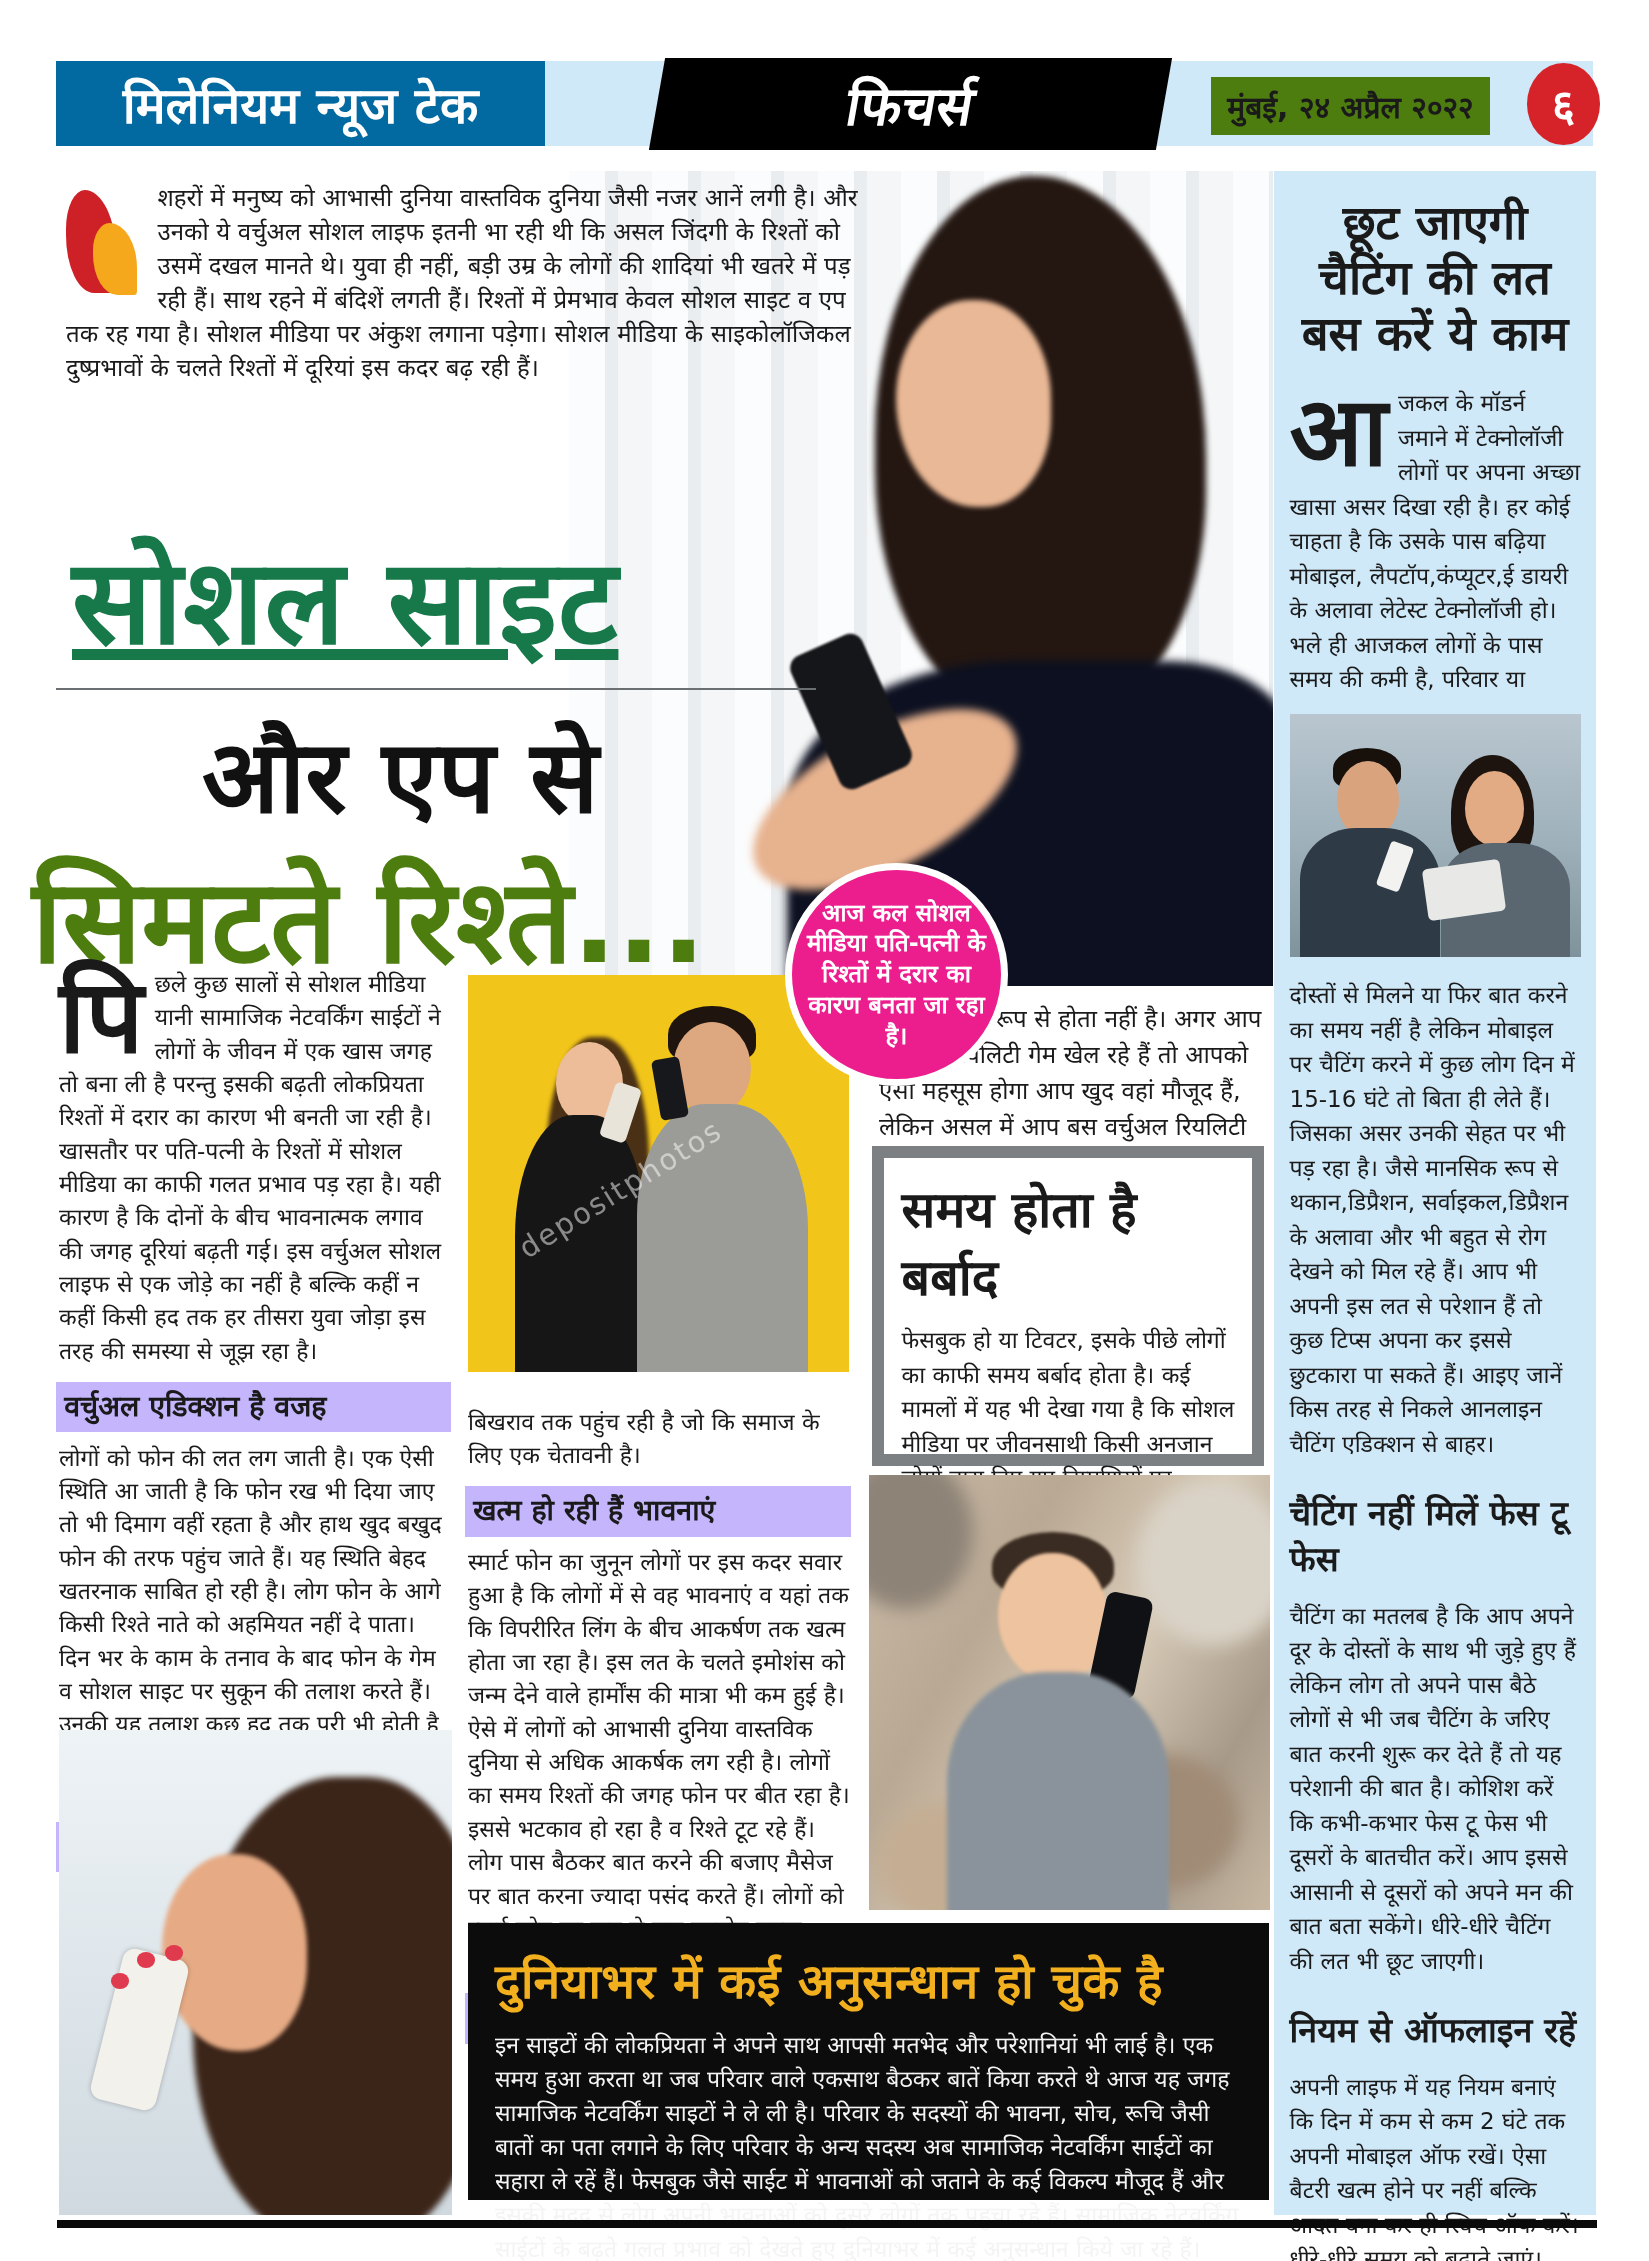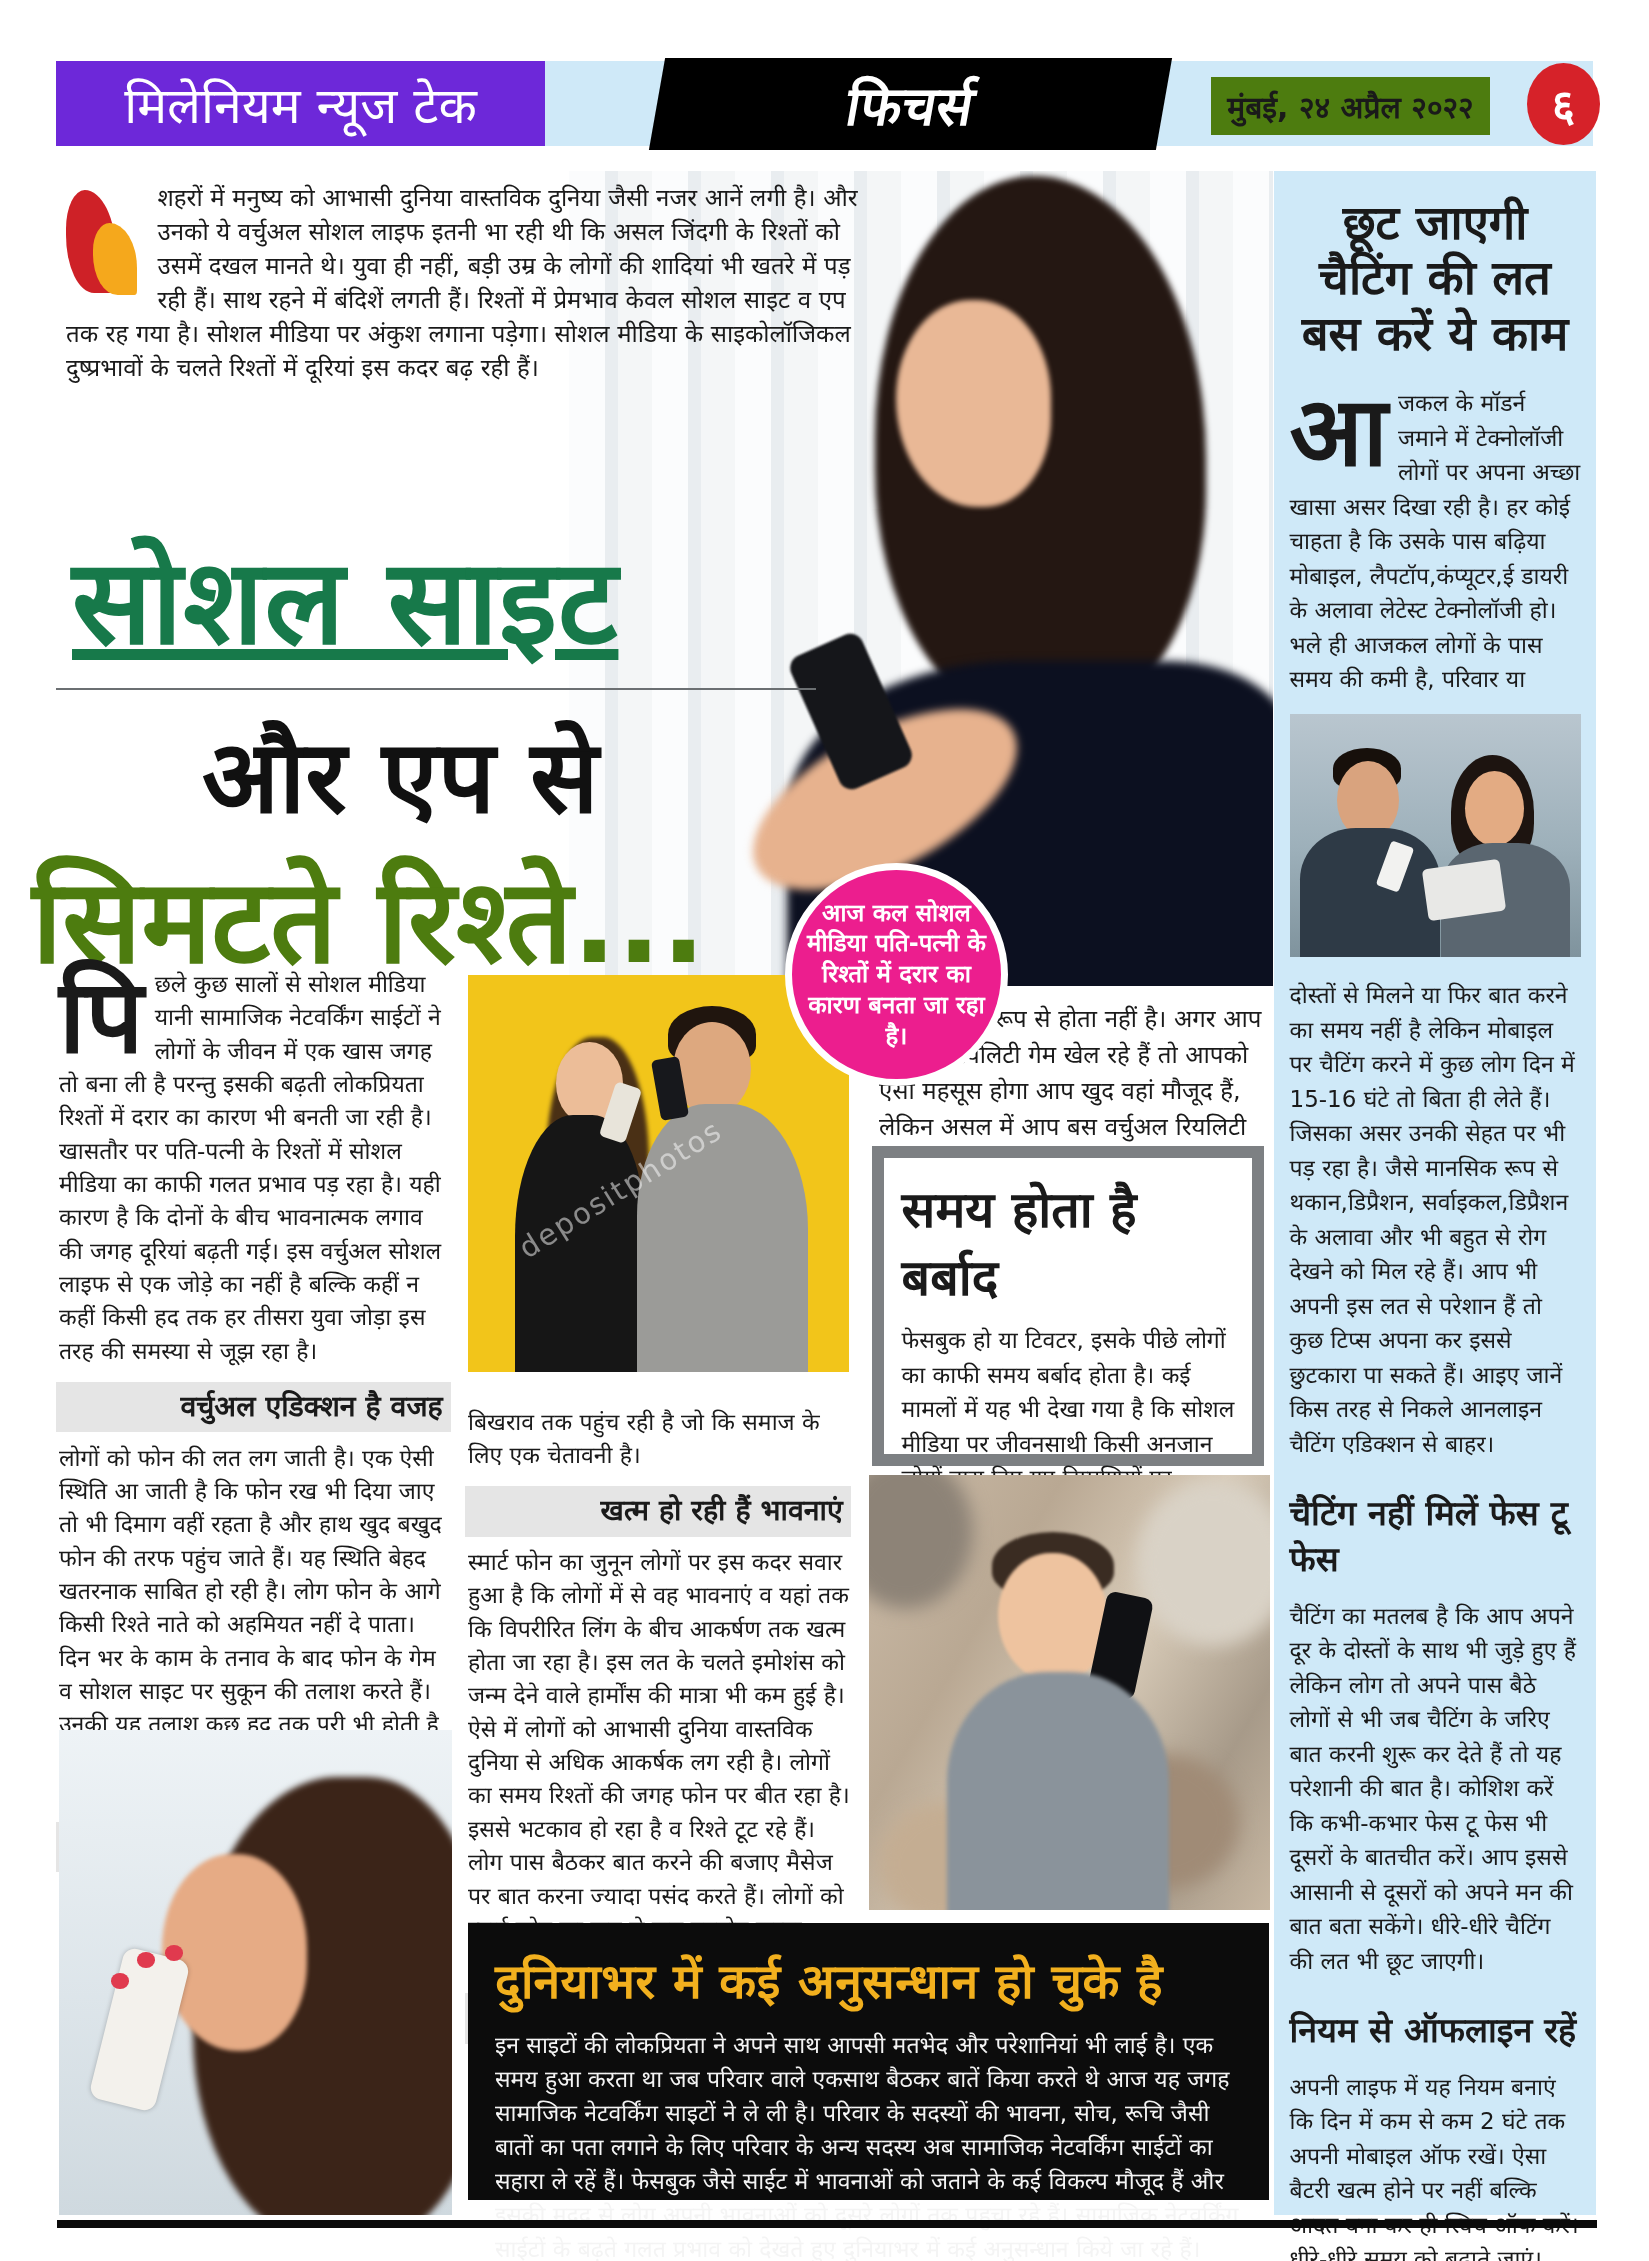--- a/index.html
+++ b/index.html
@@ -1,22 +1,22 @@
 <!DOCTYPE html>
 <html lang="hi" style="font-size:8.3px"><head>
 <meta charset="utf-8">
 <style>
   html,body{margin:0;padding:0;}
   body{width:1650px;height:2261px;position:relative;background:#ffffff;
        font-family:"DejaVu Sans",sans-serif;color:#1a1a1a;overflow:hidden;}
   .abs{position:absolute;}
   
   .header-band{left:56px;top:61px;width:1537px;height:85px;background:#cfe9f8;}
-  .masthead{left:56px;top:61px;width:489px;height:85px;background:#6d28d9;color:#fff;
-            font-weight:normal;font-size:50px;display:flex;align-items:center;justify-content:center;}
+  .masthead{left:56px;top:61px;width:489px;height:85px;background:#0369a1;color:#fff;
+            font-weight:bold;font-size:50px;display:flex;align-items:center;justify-content:center;}
   .section-flag{left:657px;top:58px;width:507px;height:92px;background:#000;color:#fff;
             transform:skewX(-10deg);display:flex;align-items:center;justify-content:center;
             font-weight:bold;font-size:54px;}
   .date-box{left:1211px;top:77px;width:279px;height:58px;background:#4d7c0f;display:flex;
             align-items:center;justify-content:center;font-weight:bold;font-size:30px;}
   .page-circle{left:1527px;top:63px;width:73px;height:82px;background:#d62229;border-radius:50%;
             color:#fff;font-weight:bold;font-size:44px;display:flex;align-items:center;justify-content:center;}
   
   .main-photo{left:569px;top:171px;width:704px;height:815px;overflow:hidden;
       background:repeating-linear-gradient(90deg,#fbfcfd 0 36px,#e9edf0 36px 49px,#f4f6f7 49px 83px);}
@@ -45,22 +45,22 @@
   
   .pink-circle{left:785px;top:863px;width:223px;height:223px;border-radius:50%;background:#ec1e8e;
       border:7.2px solid #fff;color:#fff;display:flex;align-items:center;justify-content:center;
       text-align:center;font-weight:bold;font-size:24px;line-height:1.28;padding:10.3px;box-sizing:border-box;z-index:6;}
   
   .body-text{font-size:23px;line-height:1.45;}
   .col-left{left:59px;top:968px;width:392px;}
   .col-mid{left:468px;top:1406px;width:383px;}
   .col-right-text{left:879px;top:1001px;width:384px;font-size:24px;line-height:1.5;}
   .dropcap{float:left;font-weight:bold;font-size:102px;line-height:.82;margin:7.2px 11.4px 0 0;}
-  .subhead-bar{background:#e5e5e5;font-weight:bold;font-size:28.5px;padding:4.1px 8.3px 5.2px;
-      margin:13.5px 0 9.3px -3.1px;white-space:nowrap;text-align:right;}
+  .subhead-bar{background:#c4b5fd;font-weight:bold;font-size:28.5px;padding:4.1px 8.3px 5.2px;
+      margin:13.5px 0 9.3px -3.1px;white-space:nowrap;}
   
   .yellow-photo{left:468px;top:975px;width:381px;height:397px;background:#f2c51a;overflow:hidden;}
   .yp-w-hair{position:absolute;left:78px;top:62px;width:103px;height:279px;background:#4a3015;
       border-radius:45%;filter:blur(2.1px);}
   .yp-w-head{position:absolute;left:88px;top:67px;width:67px;height:83px;background:#ecbd98;
       border-radius:50%;}
   .yp-w-body{position:absolute;left:47px;top:140px;width:129px;height:269px;background:#161616;
       border-radius:45% 40% 0 0;}
   .yp-w-phone{position:absolute;left:139px;top:109px;width:27px;height:57px;background:#e8e4da;
       border-radius:5.2px;transform:rotate(18deg);}

